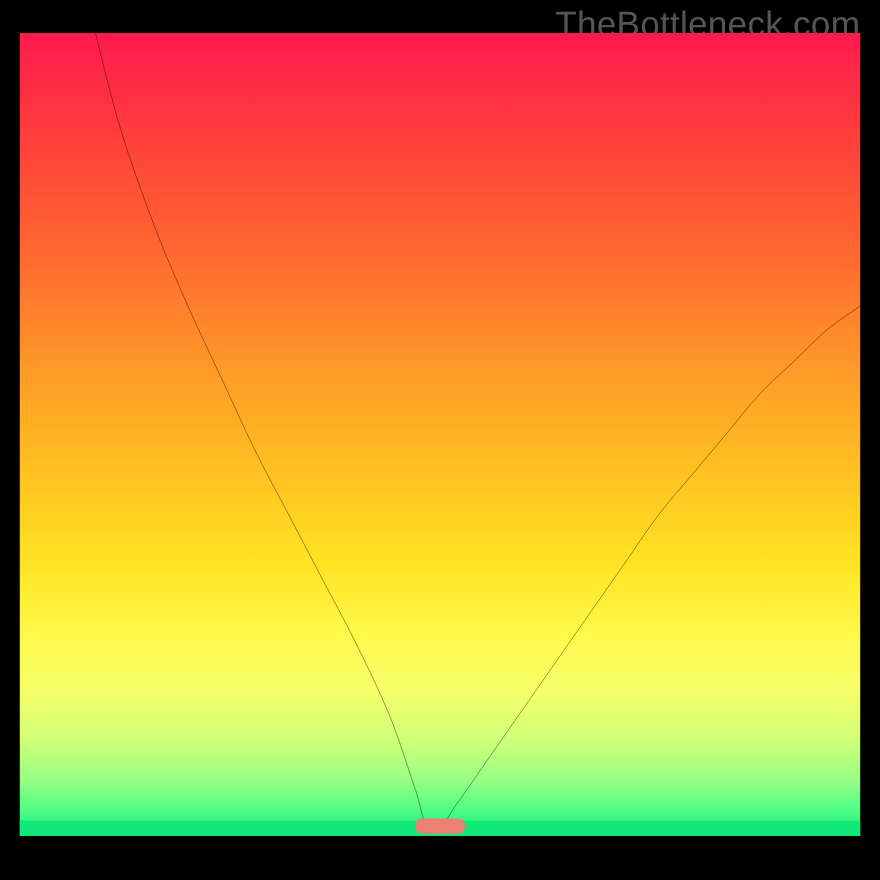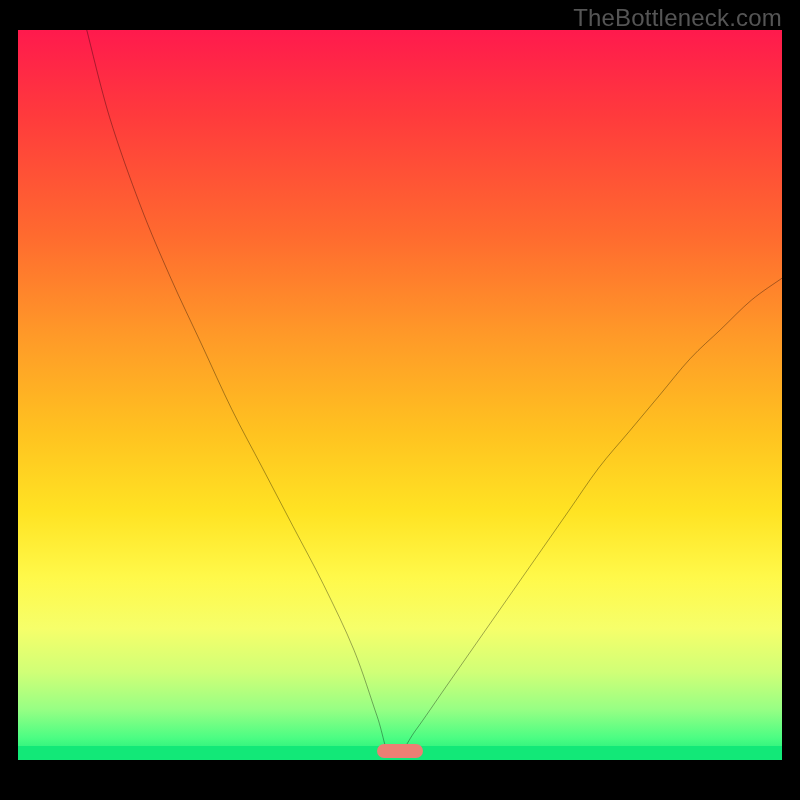--- a/index.html
+++ b/index.html
@@ -15,21 +15,21 @@
     position: relative;
     width: 800px;
     height: 800px;
     background: #000;
   }
   .watermark {
     position: absolute;
     top: 4px;
     right: 18px;
     color: #555;
-    font-size: 24px;
+    font-size: 32px;
     font-weight: 500;
     letter-spacing: 0.2px;
     user-select: none;
   }
   .plot-area {
     position: absolute;
     left: 18px;
     top: 30px;
     width: 764px;
     height: 730px;

